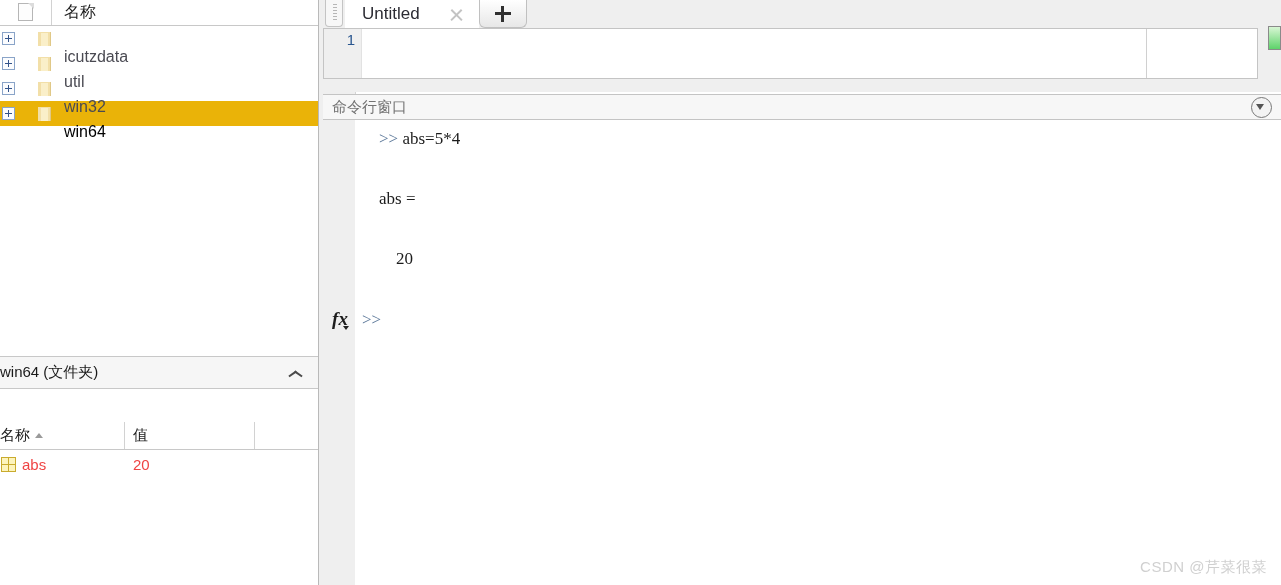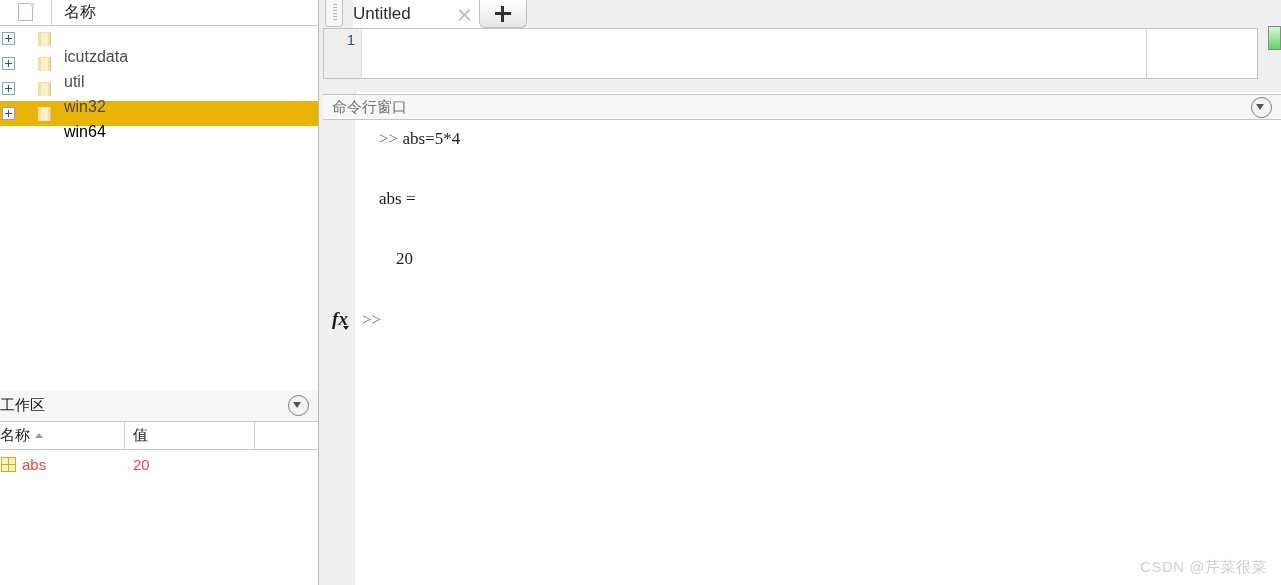--- a/index.html
+++ b/index.html
@@ -348,21 +348,21 @@
     height: 28px;
     background: #ffffff;
     display: flex;
     align-items: center;
     box-sizing: border-box;
   }
   #tab-untitled {
     left: 22px;
     width: 134px;
     background: #ffffff;
-    margin-left: 8px;
+    padding-left: 17px;
   }
   #tab-untitled .tlabel {
     font-size: 17px;
     color: #2b2b33;
     white-space: nowrap;
   }
   .close-x {
     position: absolute;
     right: 16px; top: 8px;
     width: 13px; height: 13px;
@@ -587,25 +587,25 @@
     <div class="tree-row selected">
       <span class="expander"></span>
       <span class="folder-icon">
           <span class="back"></span>
           <span class="front"></span>
         </span>
       <span class="tree-label">win64</span>
     </div>
   </div>
 
-
-  <div id="ws-bar">
-    <span class="wstext">工作区</span>
-    <span class="circle-caret"></span>
-  </div>
+  <div id="detail-bar">
+    <span class="dtext">win64 (文件夹)</span>
+    <span class="chev-up"></span>
+  </div>
+
 
   <div id="ws-table-header">
     <div class="wcol c1">
       <span>名称</span>
       <span class="sort-asc"></span>
     </div>
     <div class="wcol c2">
       <span>值</span>
     </div>
     <div class="wcol c3"></div>

